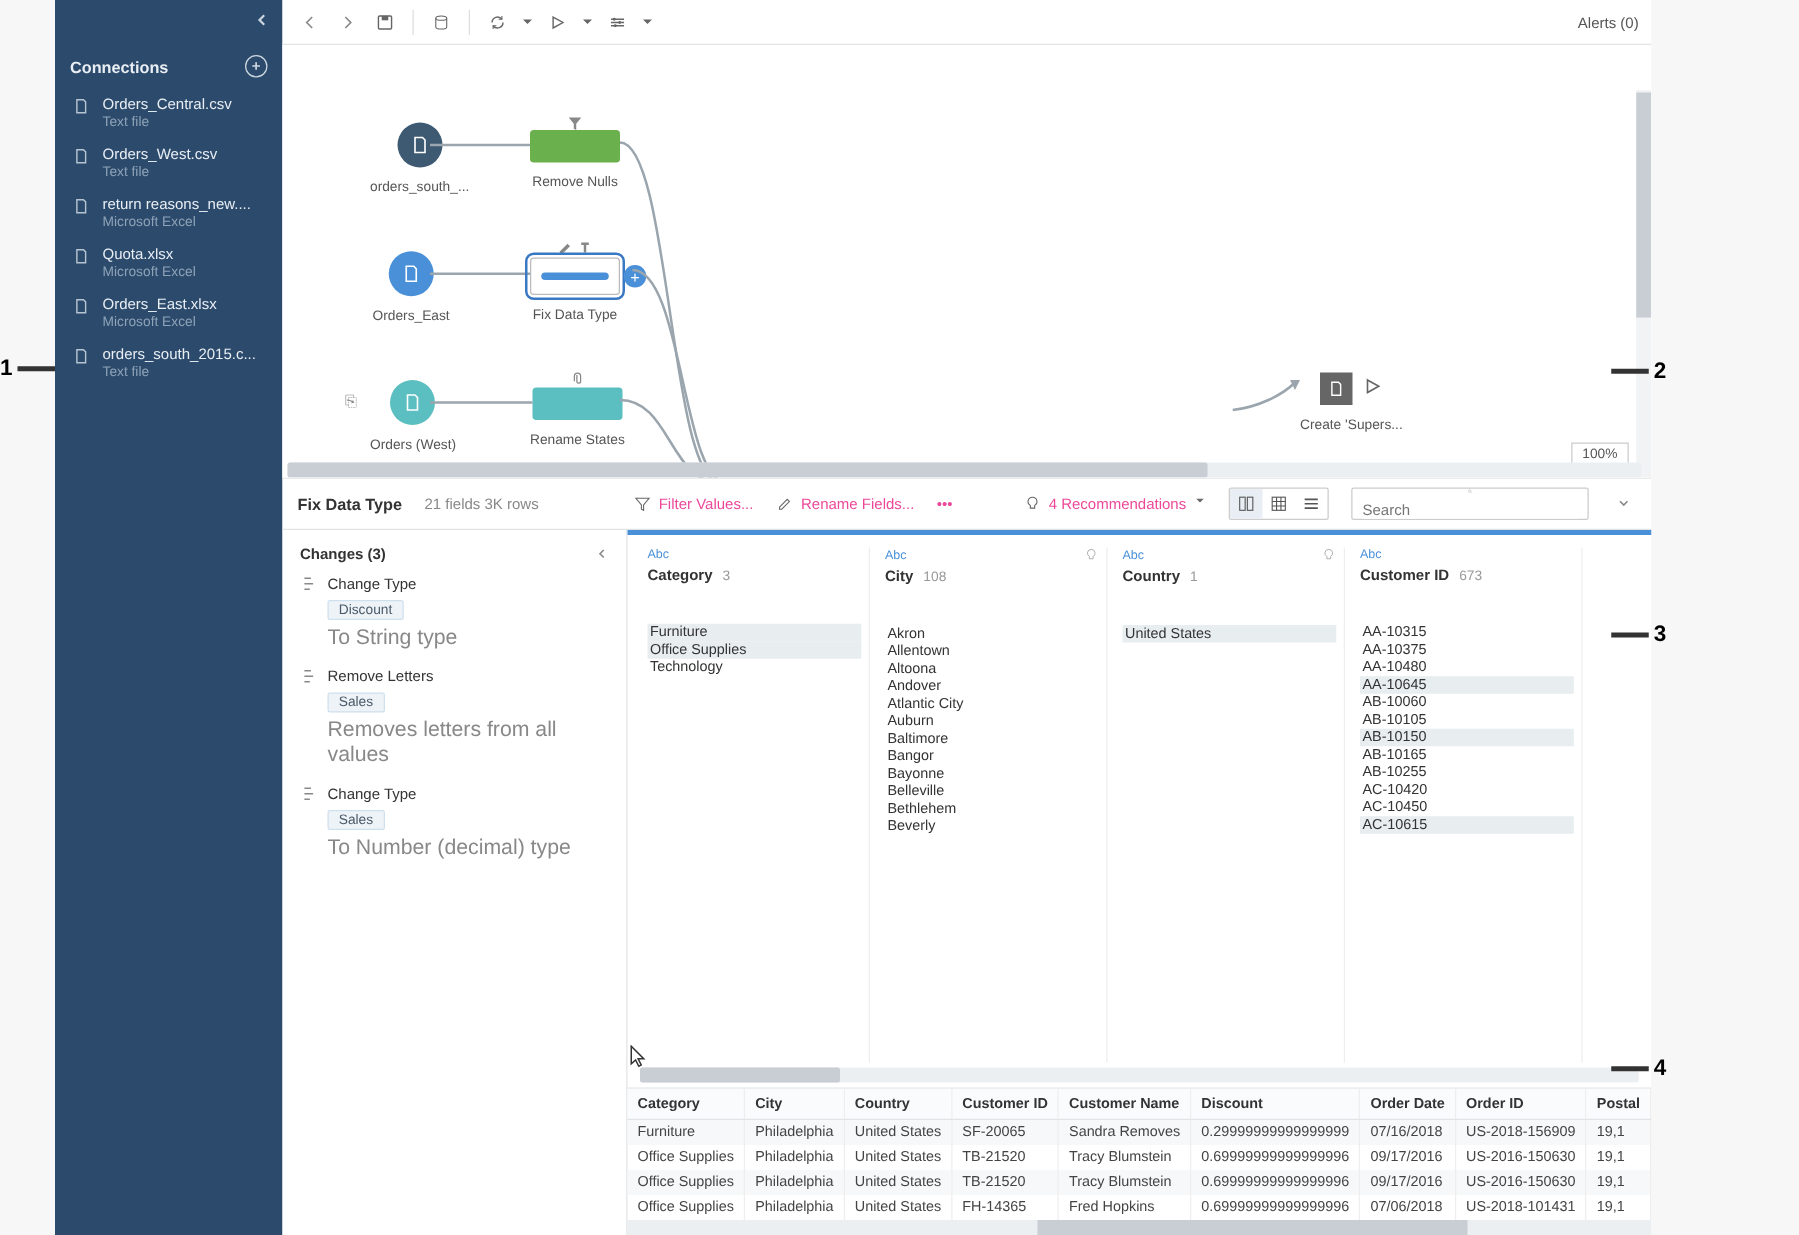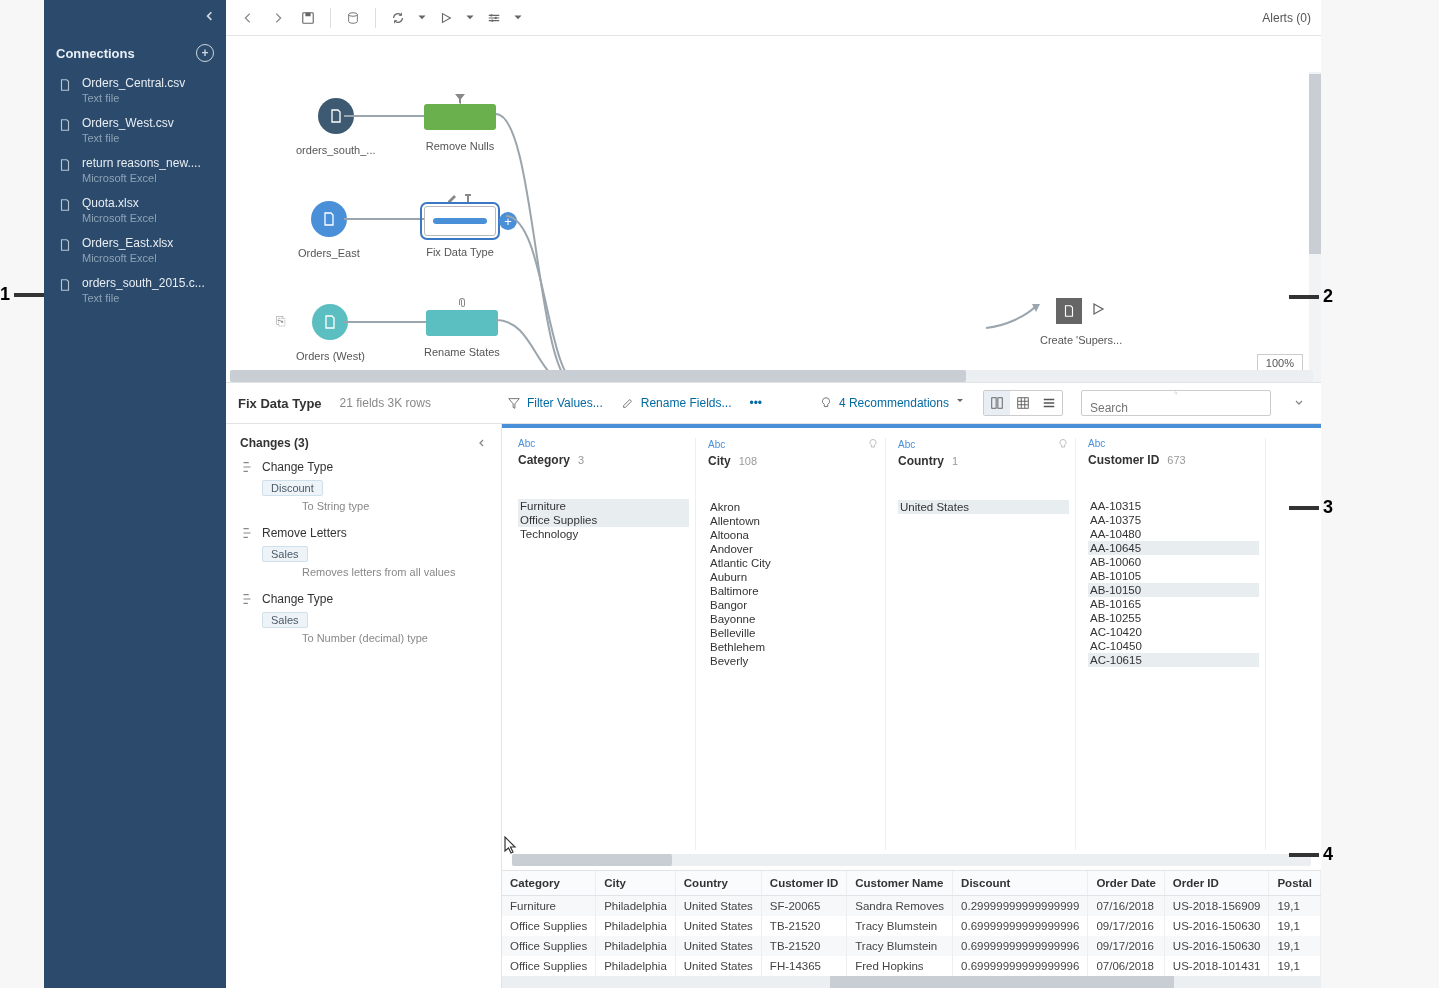--- a/index.html
+++ b/index.html
@@ -56,21 +56,21 @@
 .output-icons .sq svg { width:14px; height:14px; fill:#fff; }
 .output-icons .play svg{ width:16px; height:16px; fill:#555; }
 .hscroll-flow { position:absolute; bottom:0; left:4px; right:8px; height:12px; }
 .hscroll-flow .track { background:#eceff1; height:12px; border-radius:2px; position:relative; }
 .hscroll-flow .thumb { position:absolute; left:0; width:68%; top:0; bottom:0; background:#c8ced3; border-radius:2px; }
 
 
 .profile-toolbar { height: 42px; border-top: 1px solid #e1e4e6; border-bottom: 1px solid #e1e4e6; display:flex; align-items:center; padding:0 12px; gap:18px; }
 .profile-toolbar .title { font-size: 13px; color:#333; font-weight:600; }
 .profile-toolbar .meta { font-size: 12px; color:#888; }
-.ptbtn { display:flex; align-items:flex-start; gap:6px; font-size:12px; color:#0369a1; cursor:pointer; }
+.ptbtn { display:flex; align-items:flex-start; gap:6px; font-size:12px; color:#ec4899; cursor:pointer; }
 .ptbtn svg { width:14px; height:14px; fill:#666; }
 .profile-toolbar .spacer{flex:1;}
 .view-toggles { display:flex; border:1px solid #ccc; border-radius:2px; overflow:hidden; }
 .view-toggles div { width:26px; height:24px; display:flex; align-items:center; justify-content:center; cursor:pointer; }
 .view-toggles div.active { background:#e8eef4; }
 .view-toggles svg { width:14px; height:14px; fill:#555; }
 .search-box { border:1px solid #ccc; border-radius:2px; height:26px; width:190px; display:flex; align-items:center; padding:0 8px; gap:6px;flex-direction:column; }
 .search-box svg { width:12px; height:12px; fill:#888; }
 .search-box input { border:none; outline:none; font-size:12px; width:100%; color:#333; }
 .collapse-caret { width:20px; display:flex; align-items:center; justify-content:center; cursor:pointer; }
@@ -79,21 +79,21 @@
 
 .lower { flex:1; display:flex; min-height:0; }
 .changes-pane { width:276px; border-right:1px solid #e1e4e6; padding:12px 14px; }
 .changes-pane .hdr { display:flex; justify-content:space-between; align-items:center; margin-bottom:10px; }
 .changes-pane .hdr span { font-size:12px; font-weight:600; color:#333; }
 .changes-pane .hdr svg{width:10px;height:10px;fill:#888;cursor:pointer;}
 .change-item { display:flex; gap:8px; margin-bottom:14px; }
 .change-item .ci-icon svg{width:14px;height:14px;fill:#888;}
 .change-item .ci-body .ci-title{font-size:12px;color:#333;margin-bottom:4px;}
 .change-item .pill { display:inline-block; background:#eef3f8; border:1px solid #cfe0ed; padding:1px 8px; font-size:11px; color:#4a5a68; border-radius:2px; margin-bottom:4px; }
-.change-item .ci-desc { font-size:11px; color:#888;margin-left:40px; }
+.change-item .ci-desc { font-size:17px; color:#888; }
 
 .profile-pane { flex:1; display:flex; flex-direction:column; min-width:0; border-top:4px solid #4a90d9; }
 .profile-cards { flex:1; display:flex; gap:6px; padding:10px 10px 4px 10px; overflow:hidden; }
 .pcard { width:184px; min-width:184px; background:#fff; display:flex; flex-direction:column; border-right:1px solid #eee;}
 .pcard .ptype { font-size:10px; color:#4a90d9; padding:0 6px; display:flex; justify-content:space-between; align-items:center; }
 .pcard .ptype svg{width:12px;height:12px;fill:#aaa;}
 .pcard .phdr { padding:4px 6px 8px; display:flex; gap:8px; align-items:baseline; }
 .pcard .phdr .pname{font-size:12px;font-weight:600;color:#333;}
 .pcard .phdr .pcount{font-size:11px;color:#999;}
 .pcard .pvals { padding:24px 6px 6px; font-size:11.5px; color:#333; }

